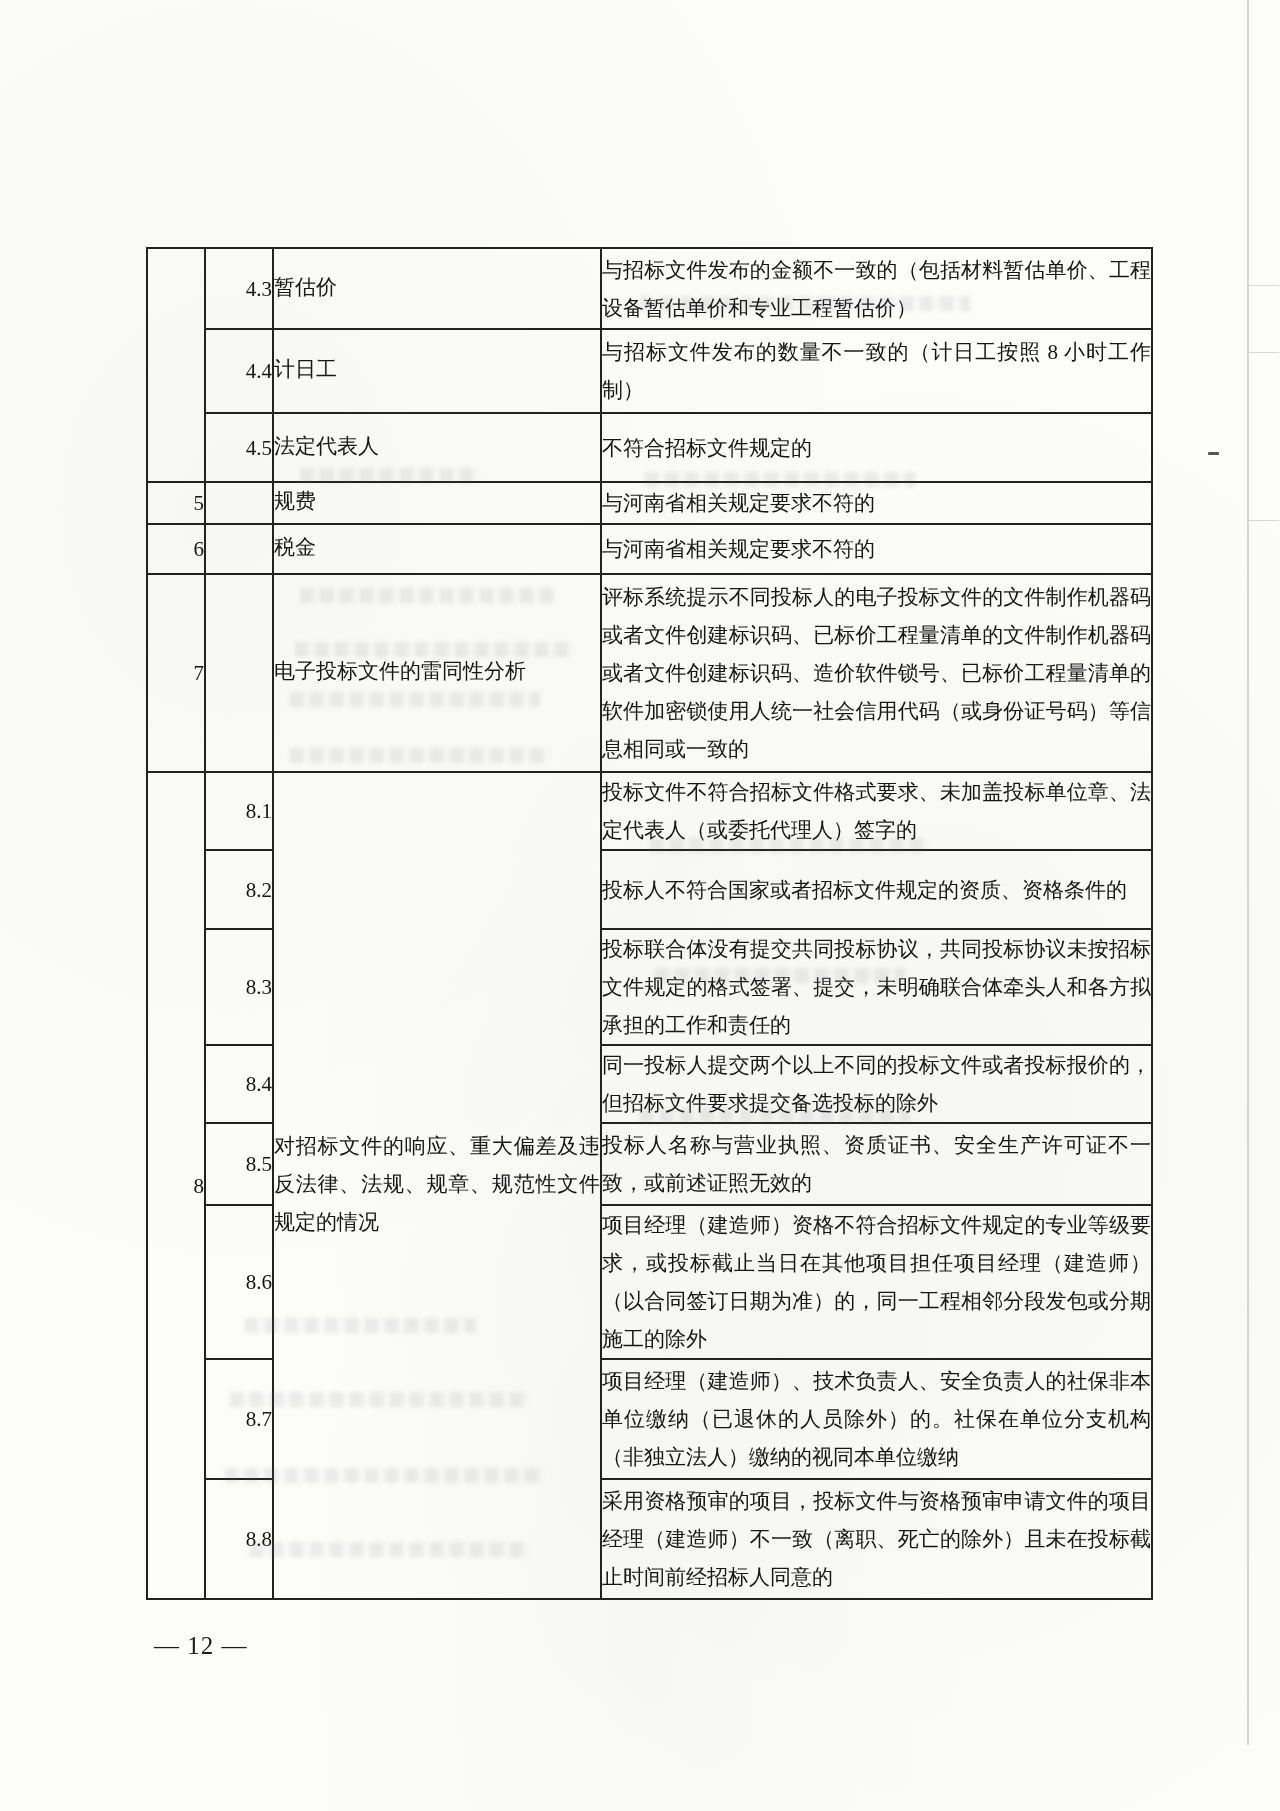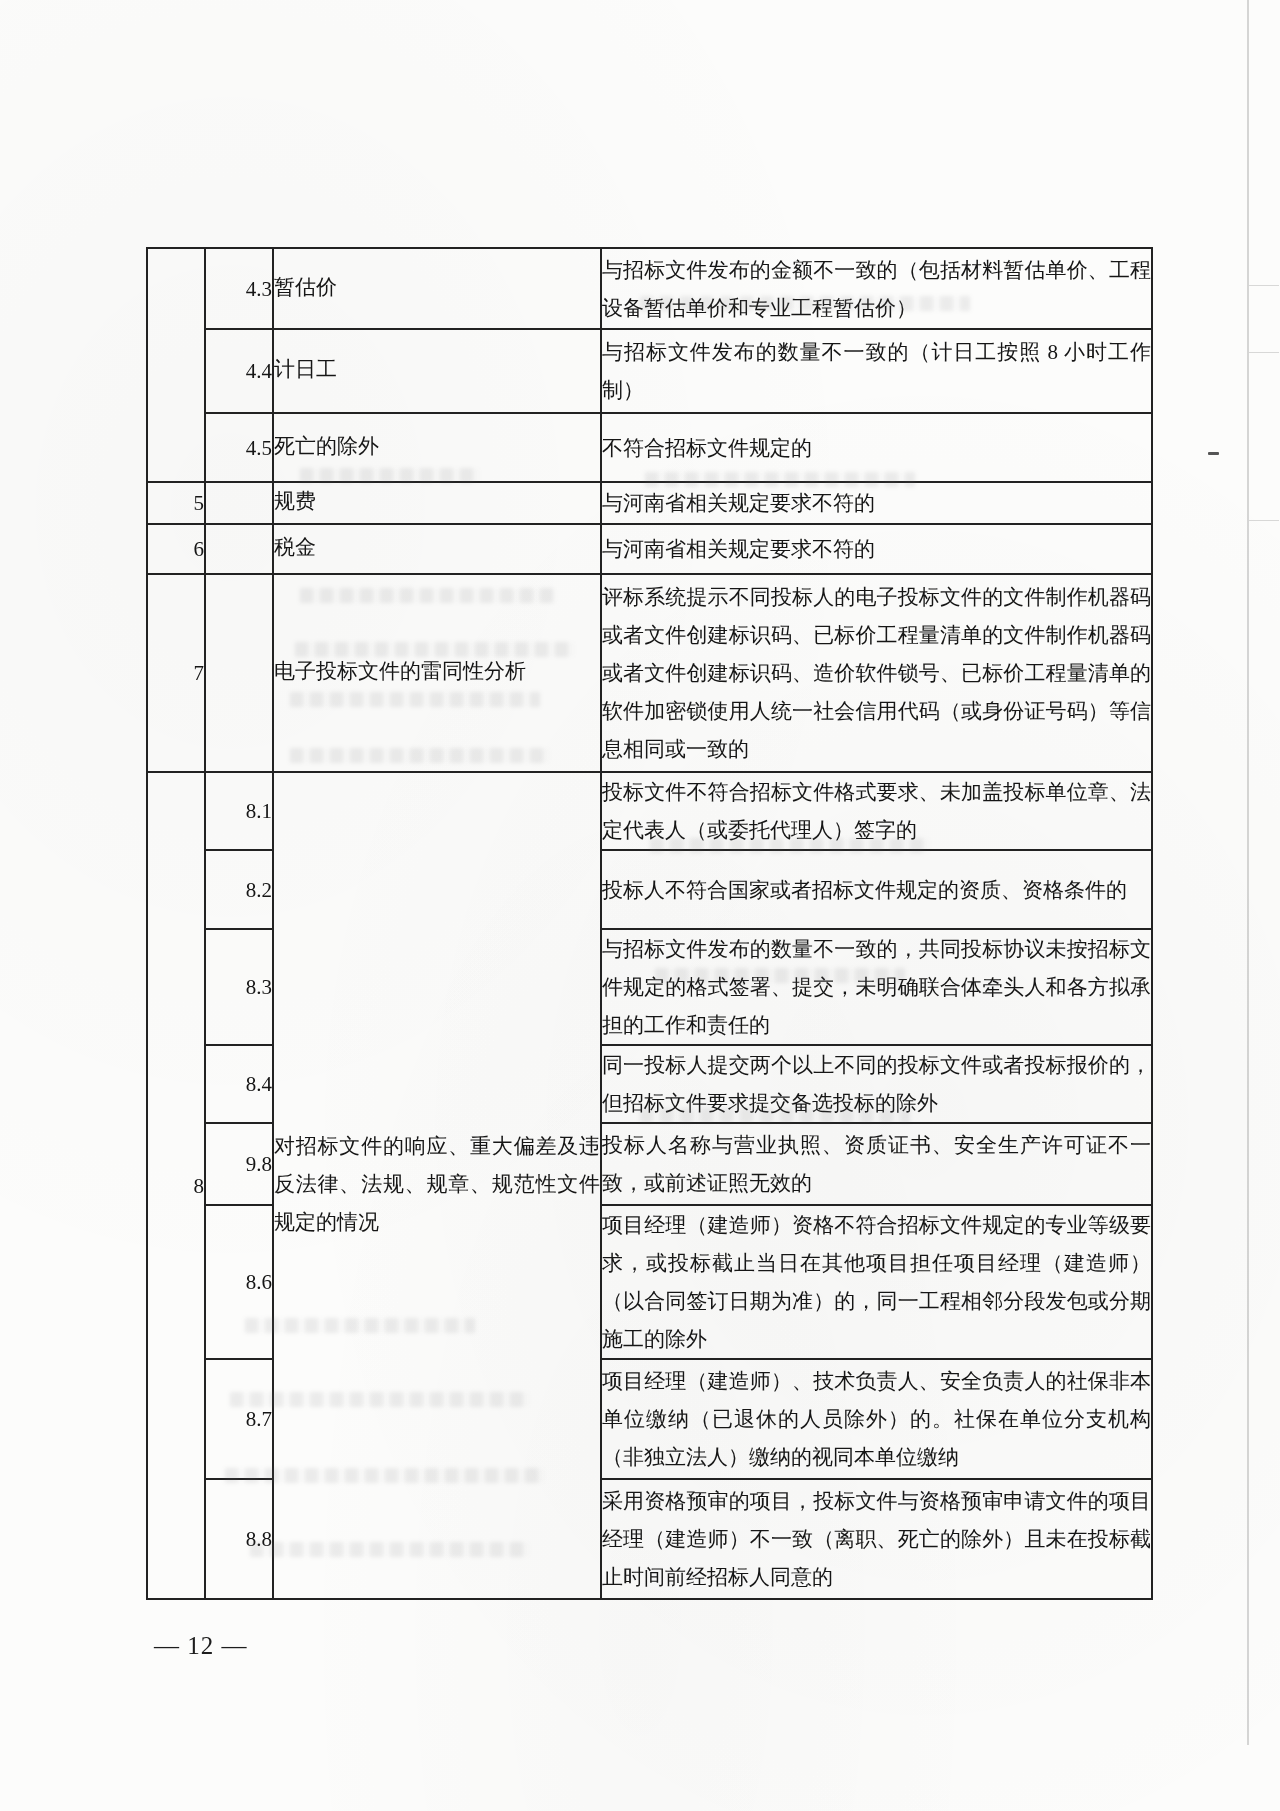--- a/index.html
+++ b/index.html
@@ -81,21 +81,21 @@
         <td class="name">暂估价</td>
         <td class="desc">与招标文件发布的金额不一致的（包括材料暂估单价、工程设备暂估单价和专业工程暂估价）</td>
       </tr>
       <tr class="r1">
         <td class="sub">4.4</td>
         <td class="name">计日工</td>
         <td class="desc">与招标文件发布的数量不一致的（计日工按照 8 小时工作制）</td>
       </tr>
       <tr class="r2">
         <td class="sub">4.5</td>
-        <td class="name">死亡的除外</td>
+        <td class="name">法定代表人</td>
         <td class="desc">不符合招标文件规定的</td>
       </tr>
       <tr class="r3">
         <td class="no">5</td>
         <td class="sub"></td>
         <td class="name">规费</td>
         <td class="desc">与河南省相关规定要求不符的</td>
       </tr>
       <tr class="r4">
         <td class="no">6</td>
@@ -114,28 +114,28 @@
         <td class="sub">8.1</td>
         <td class="name" rowspan="8">对招标文件的响应、重大偏差及违反法律、法规、规章、规范性文件规定的情况</td>
         <td class="desc">投标文件不符合招标文件格式要求、未加盖投标单位章、法定代表人（或委托代理人）签字的</td>
       </tr>
       <tr class="r7">
         <td class="sub">8.2</td>
         <td class="desc">投标人不符合国家或者招标文件规定的资质、资格条件的</td>
       </tr>
       <tr class="r8">
         <td class="sub">8.3</td>
-        <td class="desc">与招标文件发布的数量不一致的，共同投标协议未按招标文件规定的格式签署、提交，未明确联合体牵头人和各方拟承担的工作和责任的</td>
+        <td class="desc">投标联合体没有提交共同投标协议，共同投标协议未按招标文件规定的格式签署、提交，未明确联合体牵头人和各方拟承担的工作和责任的</td>
       </tr>
       <tr class="r9">
         <td class="sub">8.4</td>
         <td class="desc">同一投标人提交两个以上不同的投标文件或者投标报价的，但招标文件要求提交备选投标的除外</td>
       </tr>
       <tr class="r10">
-        <td class="sub">9.8</td>
+        <td class="sub">8.5</td>
         <td class="desc">投标人名称与营业执照、资质证书、安全生产许可证不一致，或前述证照无效的</td>
       </tr>
       <tr class="r11">
         <td class="sub">8.6</td>
         <td class="desc">项目经理（建造师）资格不符合招标文件规定的专业等级要求，或投标截止当日在其他项目担任项目经理（建造师）（以合同签订日期为准）的，同一工程相邻分段发包或分期施工的除外</td>
       </tr>
       <tr class="r12">
         <td class="sub">8.7</td>
         <td class="desc">项目经理（建造师）、技术负责人、安全负责人的社保非本单位缴纳（已退休的人员除外）的。社保在单位分支机构（非独立法人）缴纳的视同本单位缴纳</td>
       </tr>

